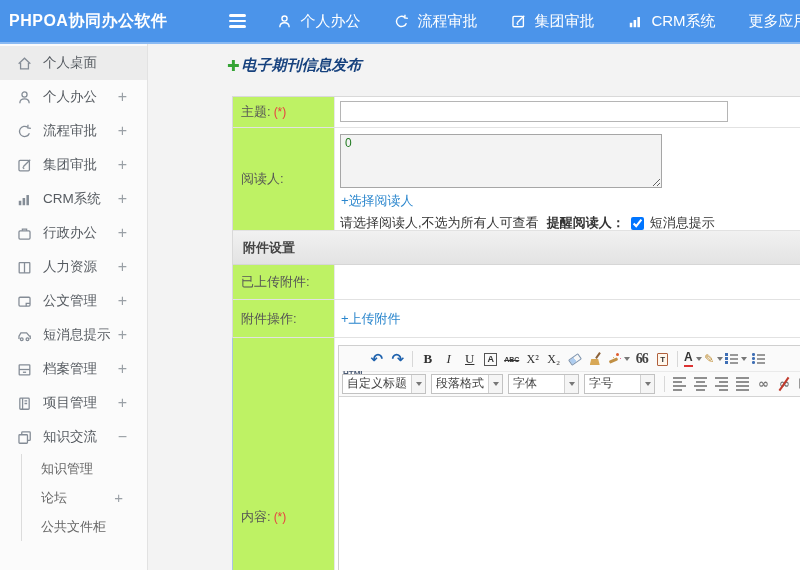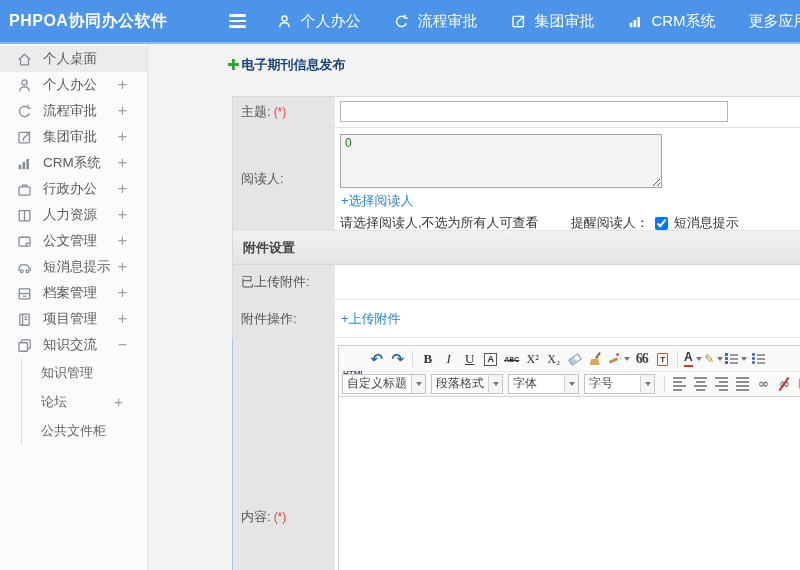--- a/index.html
+++ b/index.html
@@ -14,59 +14,59 @@
   .hamburger { margin-left:58px; display:flex; flex-direction:column; gap:3px; cursor:pointer; padding:4px; }
   .hamburger i { width:17px; height:2.5px; background:#fff; border-radius:2px; }
   .topnav { display:flex; margin-left:26px; align-items:center; }
   .nav-item { display:flex; gap:7px; align-items:center; font-size:15px; color:#fff; cursor:pointer;
               margin-right:33px; white-space:nowrap; }
   .nav-item svg { flex:none; }
 
   
   .sidebar { position:absolute; top:44px; left:0; width:148px; height:526px; background:#fbfbfb;
              border-right:1px solid #e2e2e2; padding-top:2px; overflow:hidden; }
-  .side-item { height:26px; display:flex; align-items:center; padding:0 20px 0 16px; cursor:pointer; }
+  .side-item { height:34px; display:flex; align-items:center; padding:0 20px 0 16px; cursor:pointer; }
   .side-item svg { margin-right:10px; flex:none; }
   .side-item .lbl { font-size:13.5px; color:#565b61; flex:1; white-space:nowrap; }
   .side-item .exp { font-size:16px; color:#9aa0a6; font-weight:400; }
   .side-item.active { background:#ececec; }
   .side-sub { border-left:1px solid #dcdcdc; margin-left:21px; }
   .sub-item { height:29px; display:flex; align-items:center; padding:0 24px 0 19px; cursor:pointer; }
   .sub-item .lbl { font-size:13px; color:#666; flex:1; white-space:nowrap; }
   .sub-item .exp { font-size:15px; color:#9aa0a6; }
 
   
   .main { position:absolute; left:149px; top:44px; width:651px; height:526px; }
   .page-title { position:absolute; left:78px; top:12px; display:flex; align-items:center; gap:2px; }
   .plus-ico { color:#35a435; font-size:15px; font-weight:bold; }
-  .page-title h1 { font-size:13px; color:#17427e; font-weight:bold; }
+  .page-title h1 { font-size:15px; color:#17427e; font-weight:bold;font-style:italic; }
 
   .form { position:absolute; left:83px; top:52px; width:700px; background:#fff; border:1px solid #d9d9d9; }
   .frow { display:flex; border-bottom:1px solid #e2e2e2; background:#fff; }
-  .flabel { width:102px; flex:none; background:#e5e5e5; border-right:1px solid #e8e8e8;
+  .flabel { width:102px; flex:none; background:#bef264; border-right:1px solid #e8e8e8;
             display:flex; align-items:center; padding-left:8px; font-size:13px; color:#555; gap:3px; white-space:nowrap; }
   .fvalue { flex:1; min-width:0; }
   .req { color:#e84040; font-size:12px; }
   .row-subject { height:31px; }
   .row-readers { height:103px; }
   .sec-head { height:34px; background:linear-gradient(#f1f1f1,#e3e3e3); display:flex; align-items:center;
               padding-left:10px; font-weight:bold; font-size:13px; color:#444; border-bottom:1px solid #d6d6d6; }
   .row-uploaded { height:35px; }
   .row-action { height:38px; }
   .row-content { height:358px; border-left:1px solid #a9c4e0; margin-left:-1px; border-bottom:none; }
 
   .subject-input { margin:4px 0 0 5px; width:388px; height:21px; border:1px solid #b5b5b5;
                    font-size:12px; padding:0 3px; background:#fff; font-family:inherit; }
   .readers-cell { padding:6px 0 0 5px; }
   .readers-area { width:322px; height:54px; background:#f3f3f3; border:1px solid #a6a6a6; color:#217a21;
                   font-size:12px; padding:1px 4px; resize:both; font-family:inherit; display:block; }
   .link { color:#2a86cd; font-size:13px; text-decoration:none; cursor:pointer; display:inline-block; }
   .sel-link { margin:4px 0 0 1px; }
   .hint-row { margin-top:4px; font-size:13px; color:#333; display:flex; align-items:center; gap:4px; white-space:nowrap; }
-  .remind { font-weight:normal; margin-left:28px; }
+  .remind { font-weight:bold; margin-left:4px; }
   .hint-row input[type=checkbox] { width:13px; height:13px; margin:0 2px; }
   .action-cell,.uploaded-cell { display:flex; align-items:center; padding-left:6px; }
 
   
   .content-cell { padding:7px 0 0 3px; }
   .editor { border:1px solid #cfcfcf; background:#fff; }
   .etb { background:#fafafa; border-bottom:1px solid #d4d4d4; padding:1px 3px; }
   .etb-row { display:flex; align-items:center; height:24px; }
   .etb-row + .etb-row { border-top:1px solid #eaeaea; }
   .ebtn { min-width:21px; height:20px; display:flex; align-items:center; justify-content:center;

